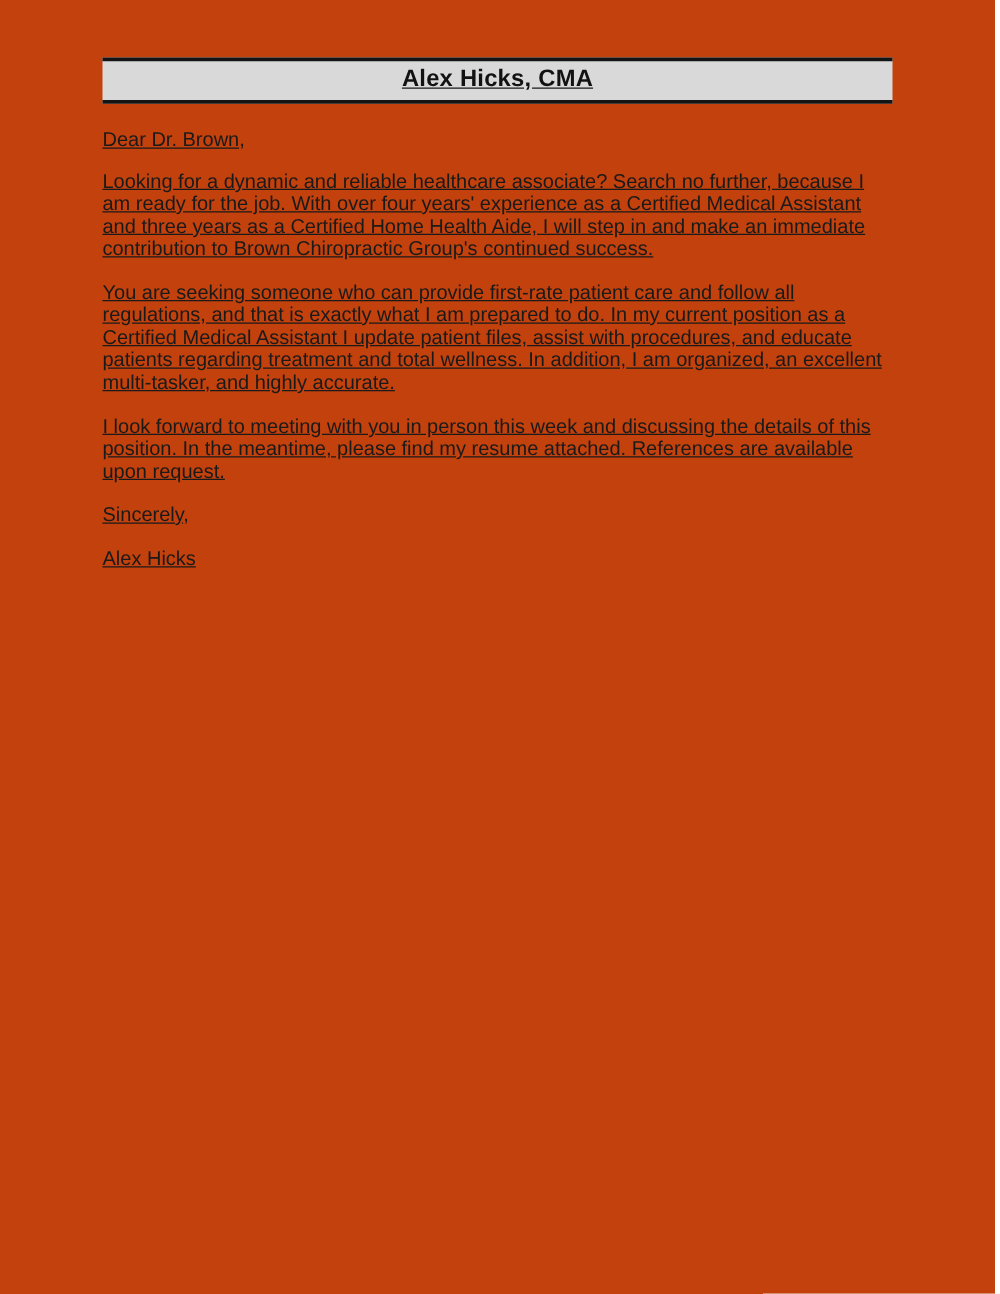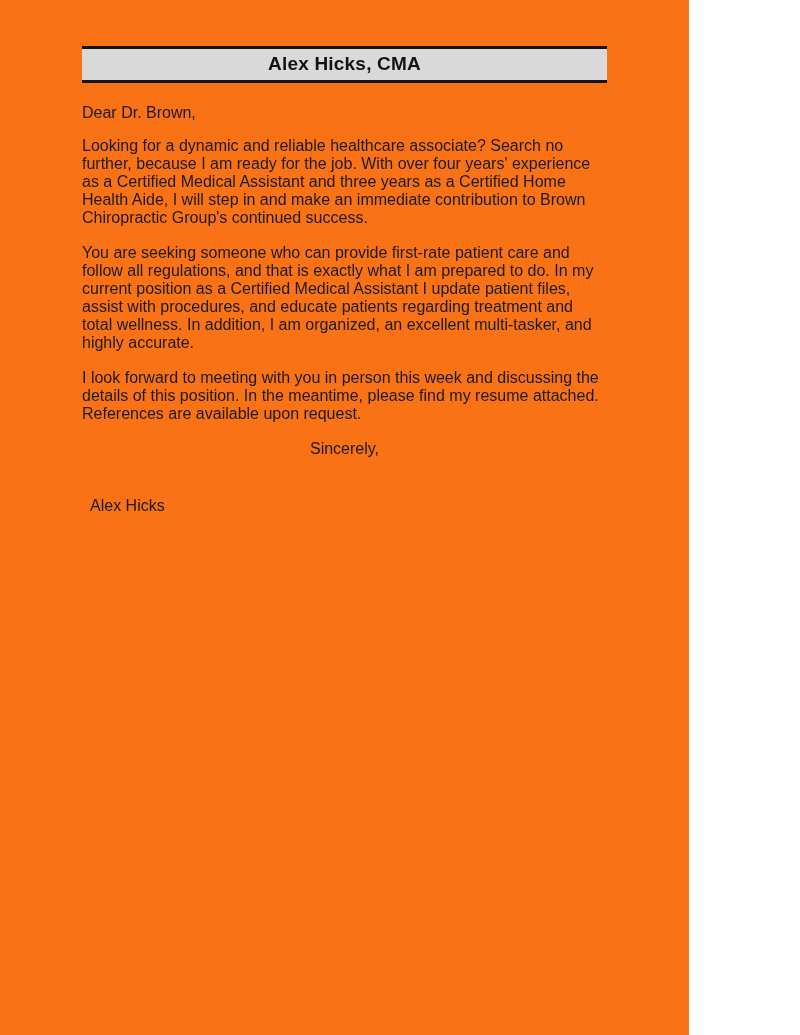--- a/index.html
+++ b/index.html
@@ -2,28 +2,29 @@
 <html><head>
 <meta charset="utf-8">
 <style>
   html, body {
     margin: 0;
     padding: 0;
     background: #ffffff;
   }
   .page {
     position: relative;
-    width: 689px;
+    width: 796px;
     height: 1035px;
-    background: #f97316;
+    background: #c2410c;
     box-sizing: border-box;
     padding: 46px 82px 0 82px;
     font-family: "Liberation Sans", sans-serif;
     color: #1a1a1a;
     overflow: hidden;
+    text-decoration: underline;
   }
   .name-band {
     background: #d9d9d9;
     border-top: 3px solid #141414;
     border-bottom: 3px solid #141414;
     text-align: center;
     padding: 4px 0 5px 0;
   }
   .name-band h1 {
     margin: 0;
@@ -46,26 +47,24 @@
     line-height: 18px;
     color: #1a1a1a;
   }
   .letter-body p {
     margin: 0 0 15px 0;
   }
   .letter-body p.para {
     margin-bottom: 17px;
   }
   .letter-body p.closing {
-    margin-bottom: 39px;
-    text-align: center;
+    margin-bottom: 17px;
   }
   .letter-body p.signature {
     margin-bottom: 0;
-    margin-left: 8px;
   }
 </style>
 </head>
 <body>
 
 <div class="page">
 
   <div class="name-band">
     <h1>Alex Hicks, CMA</h1>
   </div>

